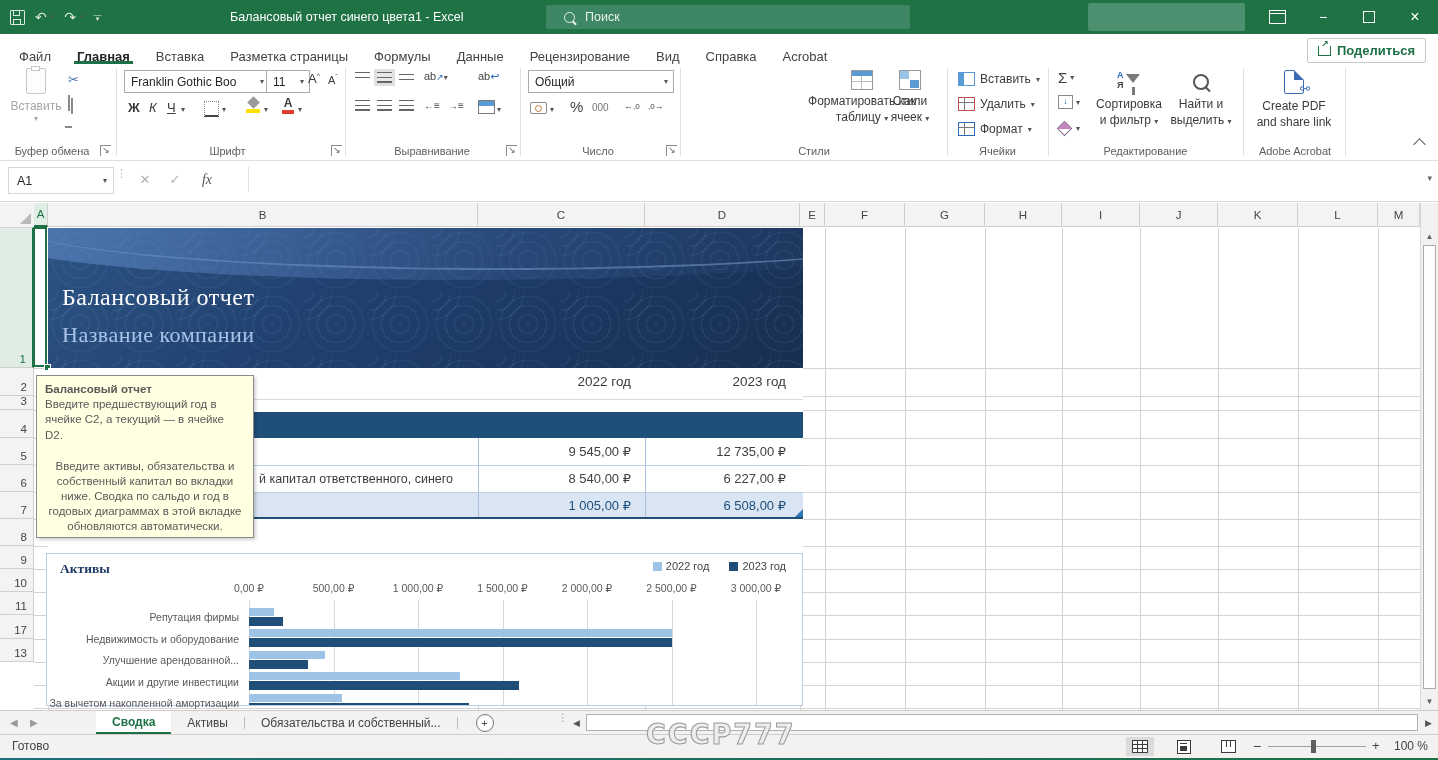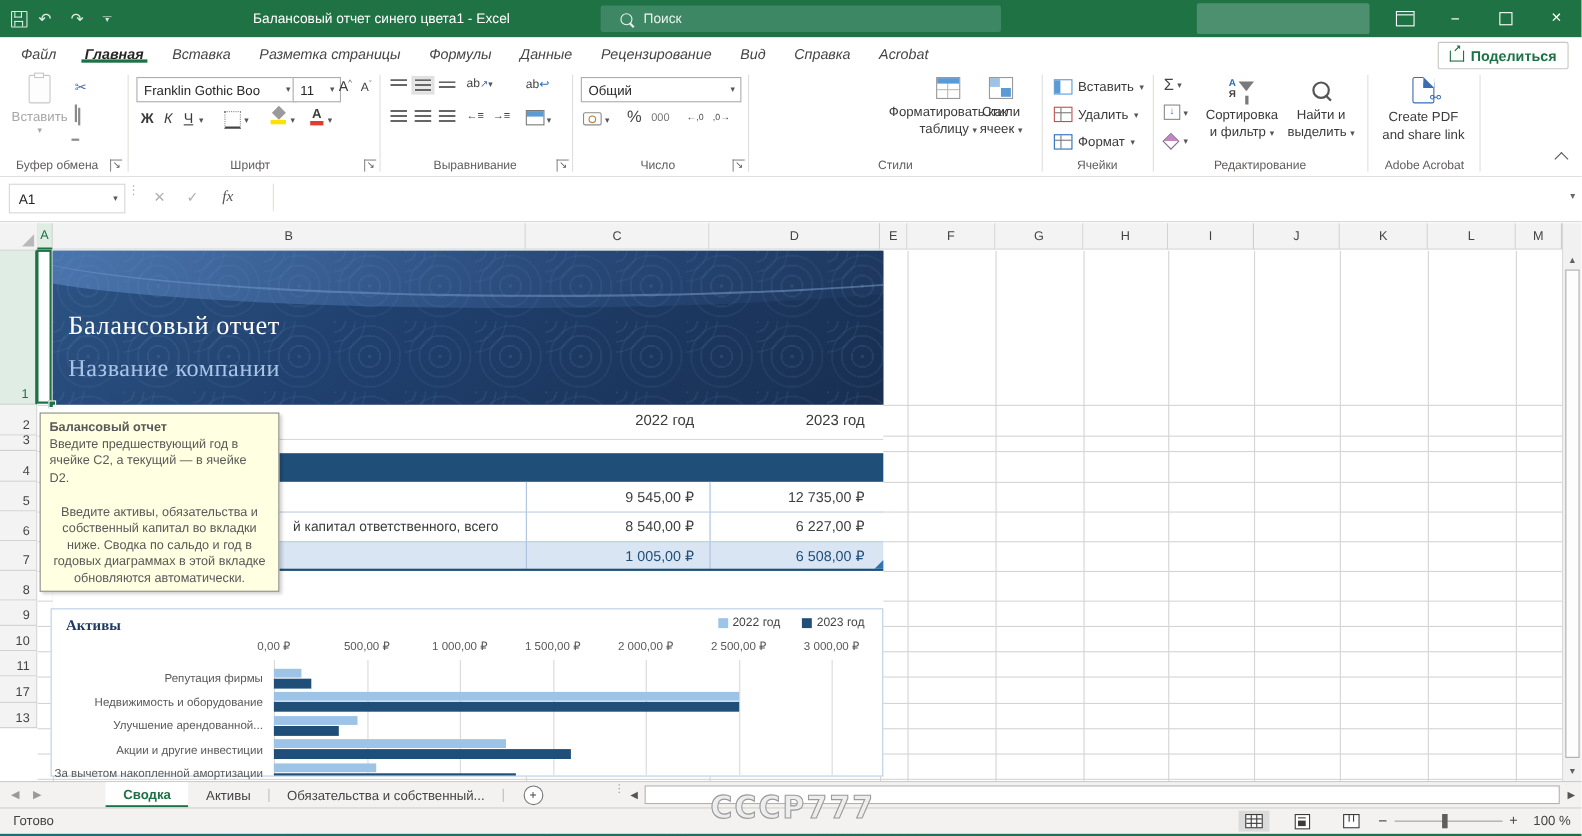--- a/index.html
+++ b/index.html
@@ -21,21 +21,21 @@
   .mag:after{content:"";position:absolute;width:5px;height:1.6px;background:#E9F2ED;transform:rotate(45deg);left:7px;top:9px;}
   .account{position:absolute;left:1088px;top:3px;width:157px;height:28px;background:#4D9070;border-radius:2px;}
   .winbtns{position:absolute;right:0;top:0;height:34px;display:flex;align-items:center;}
   .winbtn{width:46px;height:34px;display:flex;align-items:center;justify-content:center;color:#fff;font-size:14px;}
   .ribopt{width:15px;height:12px;border:1.3px solid #fff;position:relative;}
   .ribopt:before{content:"";position:absolute;left:0;top:2px;right:0;border-top:1.3px solid #fff;}
   .maxbox{width:10px;height:10px;border:1.3px solid #fff;}
 
   
   .menubar{position:absolute;left:0;top:34px;width:1438px;height:30px;background:#fff;}
-  .mtabs{position:absolute;left:6px;top:0;height:30px;display:flex;align-items:center;font-style:italic;}
+  .mtabs{position:absolute;left:6px;top:0;height:30px;display:flex;align-items:flex-end;}
   .mtab{padding:0 13px;display:flex;align-items:center;font-size:13px;color:#444;position:relative;cursor:default;}
   .mtab.active{font-weight:bold;color:#262626;}
   .mtab.active:after{content:"";position:absolute;left:10px;right:10px;bottom:0;height:3px;background:#1E7145;}
   .sharebtn{position:absolute;right:12px;top:4px;height:23px;padding:0 10px;border:1px solid #C8C6C4;border-radius:2px;background:#fff;display:flex;align-items:center;gap:6px;font-size:13px;color:#1E7145;font-weight:bold;}
   .shareico{width:11px;height:9px;border:1.2px solid #1E7145;border-top:none;position:relative;}
   .shareico:after{content:"↗";position:absolute;left:2px;top:-7px;font-size:9px;color:#1E7145;font-weight:bold;}
 
   
   .ribbon{position:absolute;left:0;top:64px;width:1438px;height:96px;background:#fff;border-bottom:1px solid #E1DFDD;}
   .gsep{position:absolute;top:4px;height:88px;width:1px;background:#E1DFDD;}
@@ -503,21 +503,21 @@
     <div class="yearhdr" style="left:597px;width:141px;text-align:right;">2023 год</div>
     <div class="yr-line"></div>
     <div class="navyband"></div>
     <div id="tablerows">
         <div class="trow" style="top: 70px;">
           <div class="lbl"></div>
           <div class="c1">9 545,00 ₽</div>
           <div class="c2">12 735,00 ₽</div>
         </div>
         <div class="trow" style="top: 97px;">
-          <div class="lbl">й капитал ответственного, всего</div>
+          <div class="lbl">й капитал ответственного, синего</div>
           <div class="c1">8 540,00 ₽</div>
           <div class="c2">6 227,00 ₽</div>
         </div>
         <div class="trow hl" style="top: 124px;">
           <div class="lbl"></div>
           <div class="c1">1 005,00 ₽</div>
           <div class="c2">6 508,00 ₽</div>
         </div>
       </div>
     <div class="tvline" style="left:430px;"></div>

